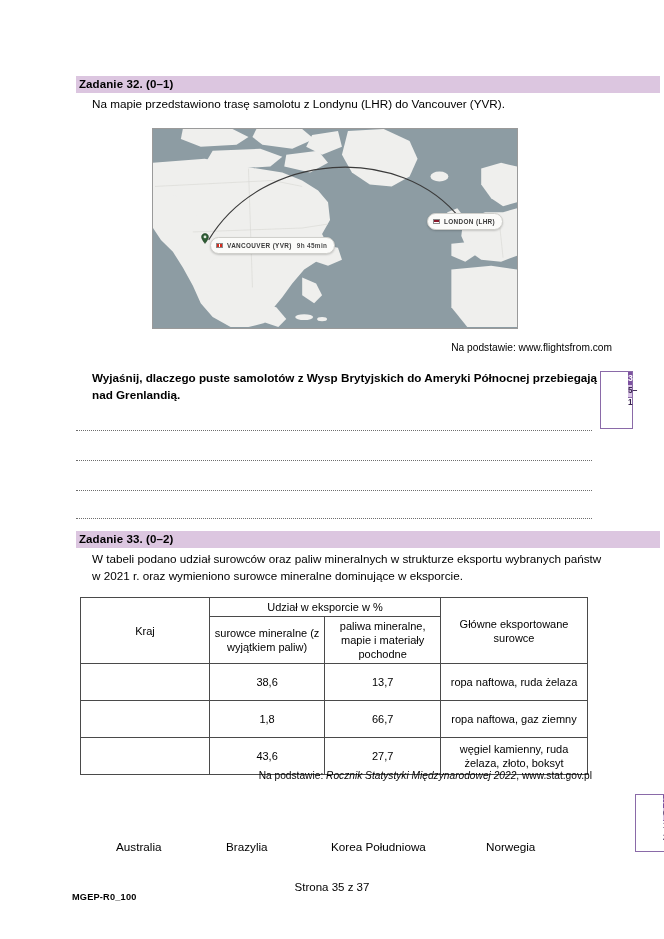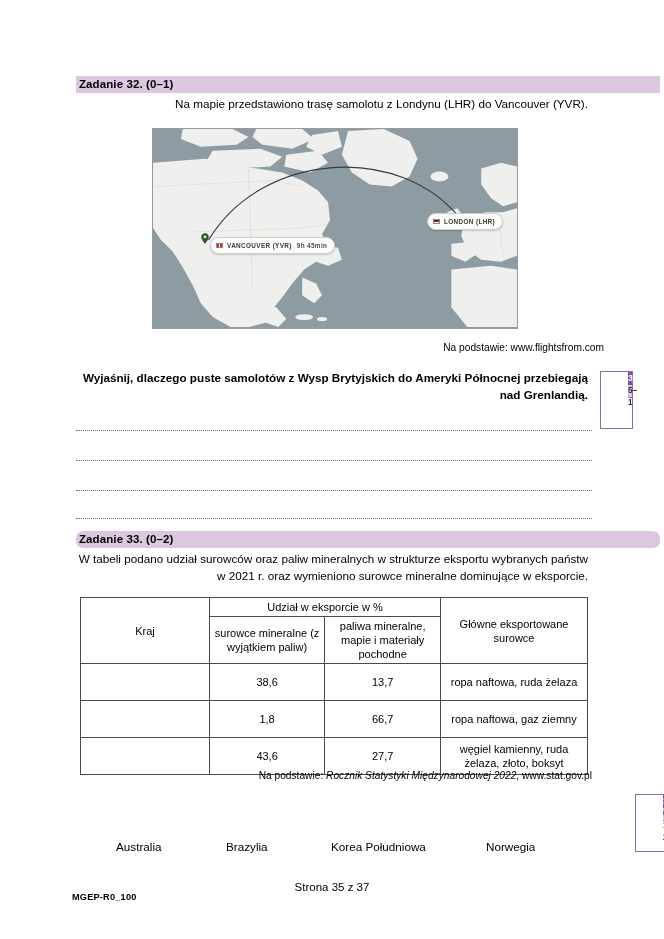--- a/index.html
+++ b/index.html
@@ -33,25 +33,25 @@
     font-size: 11.5px;
     font-weight: bold;
     line-height: 17px;
     padding-left: 3px;
     box-sizing: border-box;
     letter-spacing: 0.1px;
   }
 
   .para {
     position: absolute;
-    left: 68px;
+    left: 92px;
     width: 520px;
     font-size: 11.7px;
     line-height: 16.5px;
-    text-align: right;
+    text-align: left;
   }
   .para.bold { font-weight: bold; }
 
   
   .map-wrap {
     position: absolute;
     left: 152px;
     top: 128px;
     width: 366px;
     height: 201px;
@@ -297,36 +297,36 @@
       <span>VANCOUVER (YVR)</span>
       <span class="dur">9h 45min</span>
     </div>
 
     <div class="map-label" style="left:274px; top:84px;">
       <span class="flag-ico flag-uk"></span>
       <span>LONDON (LHR)</span>
     </div>
   </div>
 
-  <div class="source" style="left:12px; top:342px; width:592px;">Na podstawie: www.flightsfrom.com</div>
+  <div class="source" style="left:0; top:342px; width:592px;padding-left:20px;">Na podstawie: www.flightsfrom.com</div>
 
   <div class="para bold" style="top:370px;">Wyjaśnij, dlaczego puste samolotów z Wysp Brytyjskich do Ameryki Północnej przebiegają nad Grenlandią.</div>
 
   <div class="dotline" style="top:429px;"></div>
   <div class="dotline" style="top:459px;"></div>
   <div class="dotline" style="top:489px;"></div>
   <div class="dotline" style="top:517px;"></div>
 
   <div class="scorebox" style="left:600px; top:371px;">
     <div class="sb-num">32.</div>
     <div class="sb-pts">5–1</div>
     <div class="sb-blank"></div>
   </div>
 
-  <div class="task-bar" style="top:531px;border-radius:7px;">Zadanie 33. (0–2)</div>
+  <div class="task-bar" style="top:531px;">Zadanie 33. (0–2)</div>
 
   <div class="para" style="top:551px;">W tabeli podano udział surowców oraz paliw mineralnych w strukturze eksportu wybranych państw w 2021 r. oraz wymieniono surowce mineralne dominujące w eksporcie.</div>
 
   <table class="tbl">
     <tbody>
       <tr>
         <td class="col-kraj" rowspan="2">Kraj</td>
         <td colspan="2">Udział w eksporcie w %</td>
         <td class="col-glow" rowspan="2">Główne eksportowane surowce</td>
       </tr>

